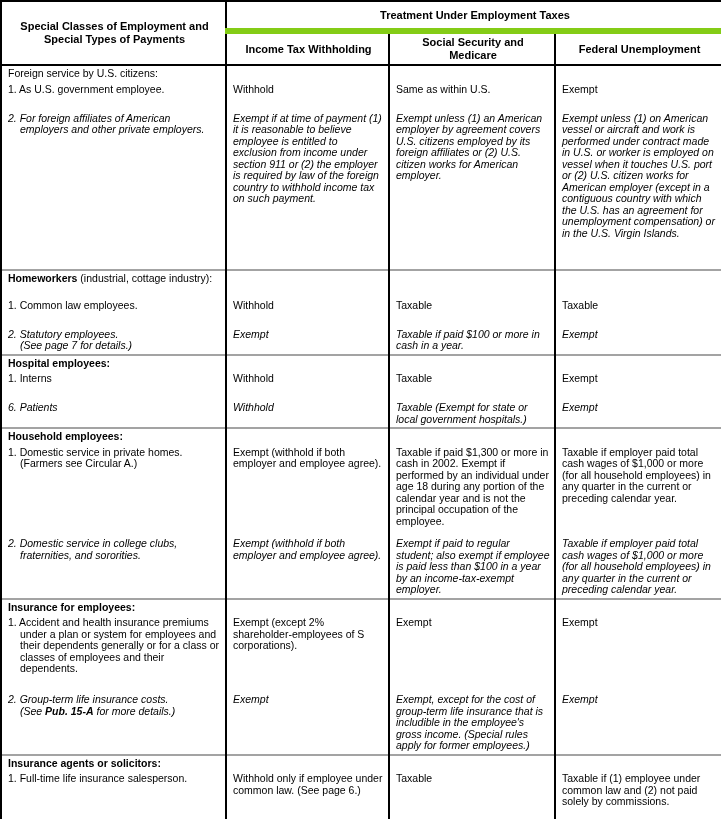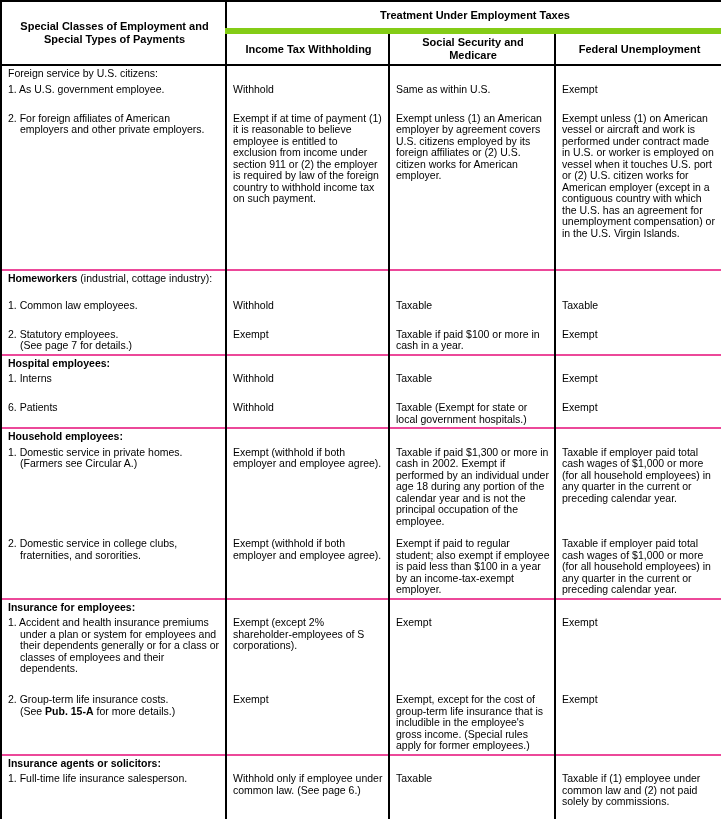--- a/index.html
+++ b/index.html
@@ -16,25 +16,25 @@
   th, td {
     border-left:2px solid #000; border-right:2px solid #000;
     border-top:none; border-bottom:none;
     vertical-align:top; padding:2px 4px 2px 6px;
     font-size:10.5px; line-height:11.5px; text-align:left;
     overflow:hidden;
   }
   thead { border-bottom:2px solid #000; }
   thead th { text-align:center; vertical-align:middle; font-weight:bold; font-size:11px; line-height:13px; }
   th.treatment { border-bottom:6px solid #84cc16; }
-  tbody { border-top:2px solid #ec4899; }
+  tbody { border-top:2px solid #a3a3a3; }
   .ml { white-space:pre-line; }
   .hang { padding-left:12px; text-indent:-12px; white-space:pre-line; }
   .b { font-weight:bold; }
-  tr.gap td { padding-top:9px; }
+  tr.gap td { padding-top:9px;font-style:italic; }
   
   tr.h30{height:30px;} tr.h27{height:27px;padding-left:45px;}
   tr.h14{height:14px;} tr.h22{height:22px;margin-left:20px;} tr.h166{height:166px;}
   tr.h28{height:28px;} tr.h27b{height:27px;margin-left:32px;}
   tr.h84{height:84px;padding-left:23px;} tr.h63{height:63px;}
   tr.h70{height:70px;} tr.h67{height:67px;}
   tr.h46{height:46px;} tr.h40{height:40px;}
 </style>
 </head>
 <body>

